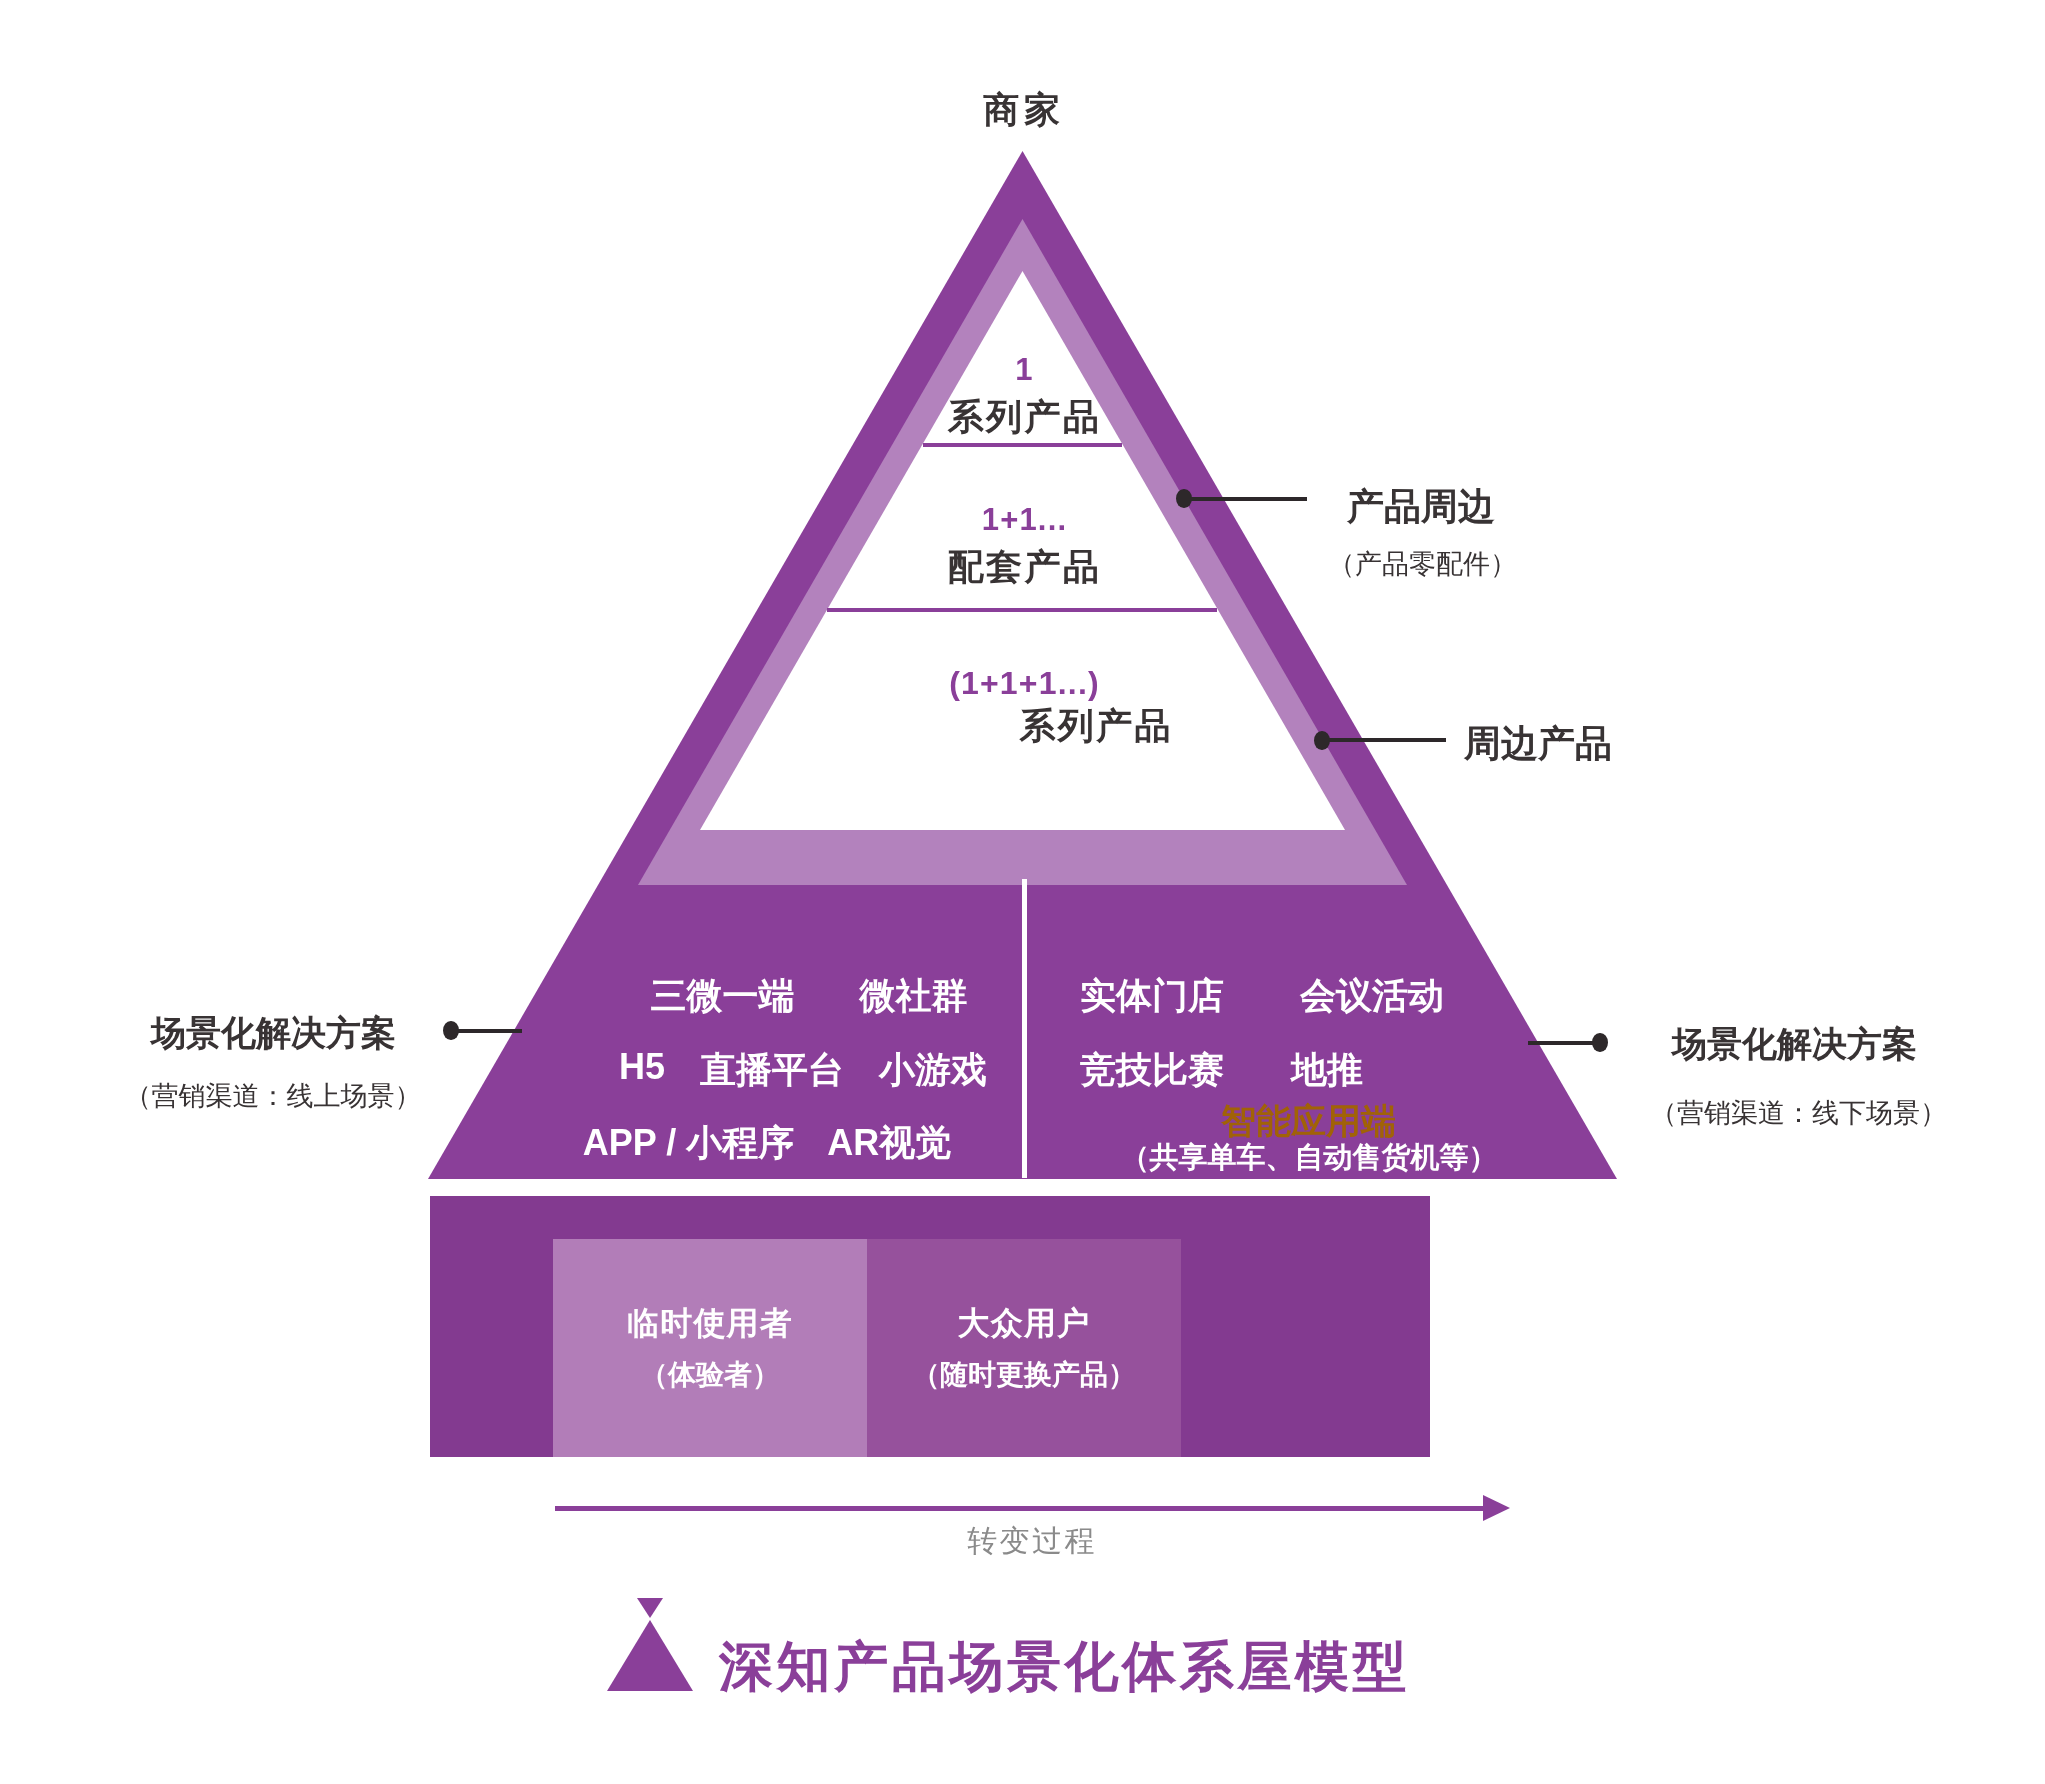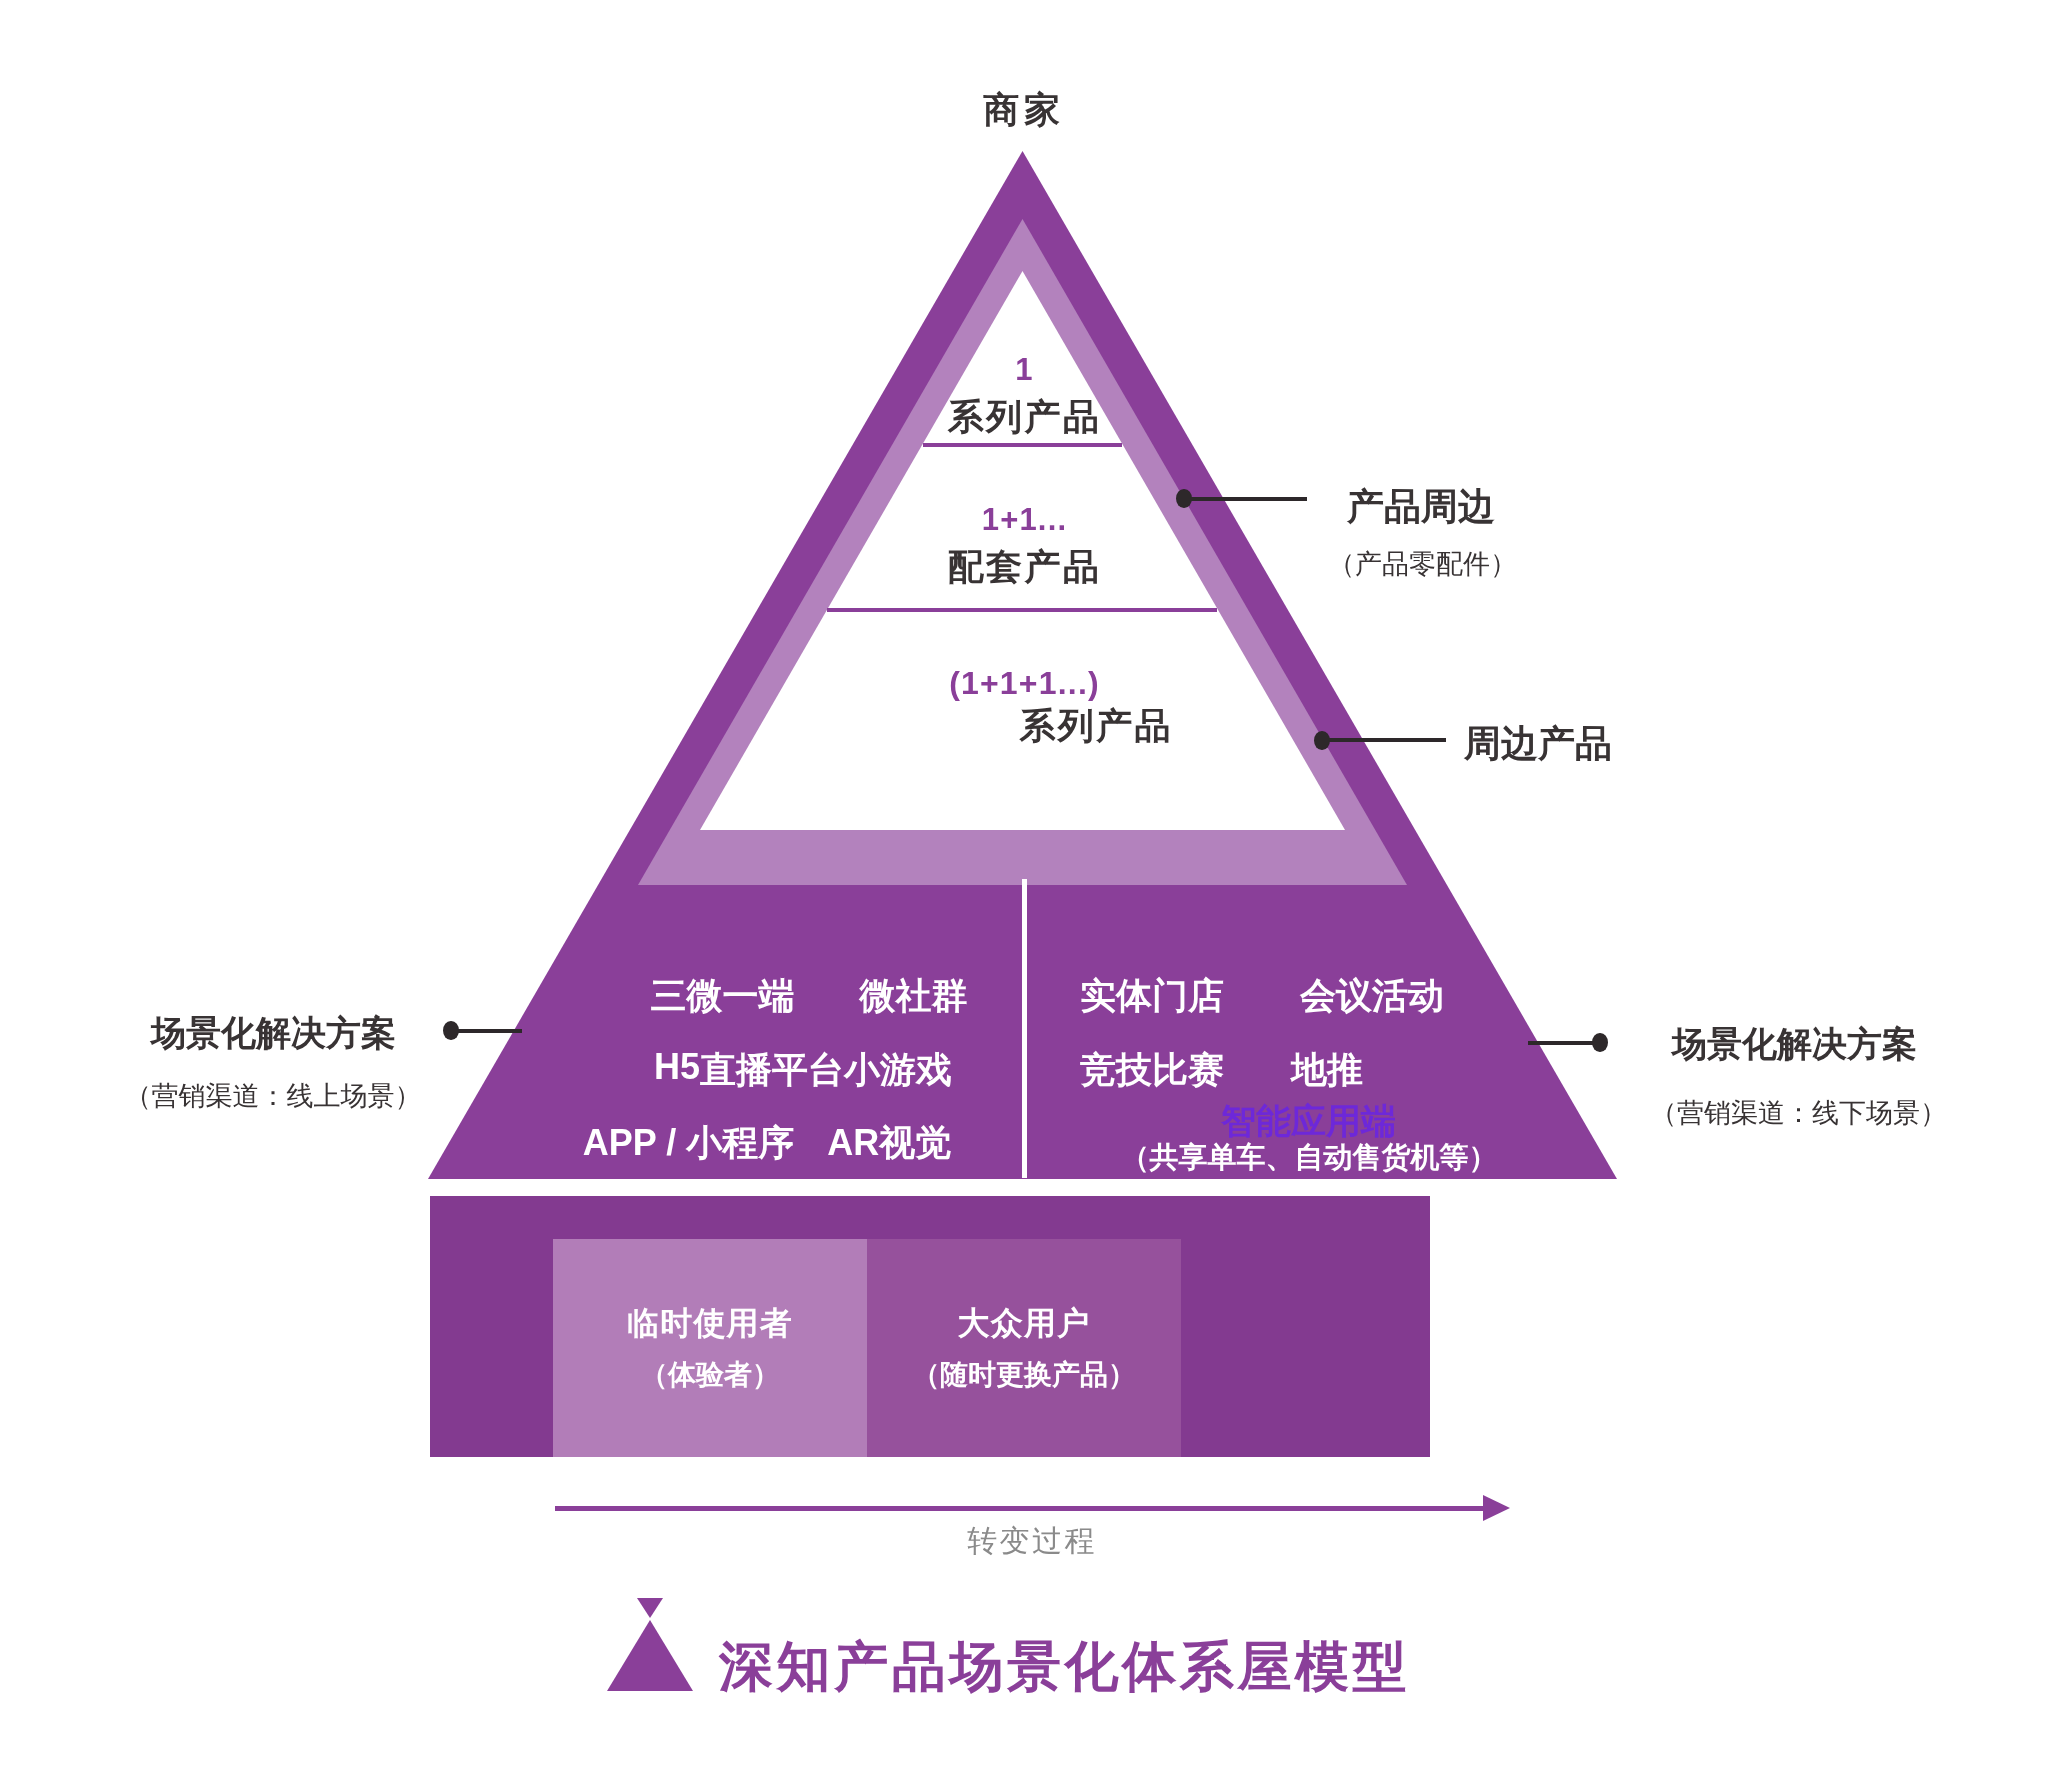--- a/index.html
+++ b/index.html
@@ -36,25 +36,25 @@
   .lvl2-num{left:876px;top:502px;}
   .lvl2-name{left:876px;top:543px;}
   .sep-b{left:827px;top:608px;width:390px;height:4.2px;background:var(--purple);}
   .lvl3-num{left:876px;top:665px;font-size:32px;}
   .lvl3-name{left:876px;top:702px;text-align:right;}
 
   .divider{left:1022px;top:879px;width:5.4px;height:299px;background:#ffffff;}
 
   .chan-row{display:flex;justify-content:center;color:#ffffff;font-weight:bold;font-size:36px;white-space:nowrap;}
   .on-row1{left:601px;top:972px;width:416px;gap:65px;}
-  .on-row2{left:595px;top:1046px;width:416px;}
+  .on-row2{left:595px;top:1046px;width:416px;gap:35px;}
   .on-row3{left:556px;top:1119px;width:422px;gap:33px;}
   .off-row1{left:1080px;top:972px;width:364px;justify-content:space-between;}
   .off-row2{left:1080px;top:1046px;width:283px;justify-content:space-between;}
-  .off-smart-title{left:1130px;top:1098px;width:357px;color:#6d28d9;font-weight:bold;font-size:35px;}
+  .off-smart-title{left:1130px;top:1098px;width:357px;color:#a16207;font-weight:bold;font-size:35px;}
   .off-smart-sub{left:1071px;top:1138px;width:476px;color:#fff;font-weight:bold;font-size:29px;white-space:nowrap;}
 
   .dot{width:15.5px;height:19px;background:var(--line-black);border-radius:50%;}
   .cline{height:3.6px;background:var(--line-black);}
   .co-title{font-weight:bold;color:var(--ink);font-size:37px;white-space:nowrap;}
   .co-sub{color:var(--ink);font-size:27px;white-space:nowrap;}
 
   .coA-dot{left:1176px;top:489px;}
   .coA-line{left:1190px;top:497px;width:117px;}
   .coA-title{left:1302px;top:482px;width:238px;}

